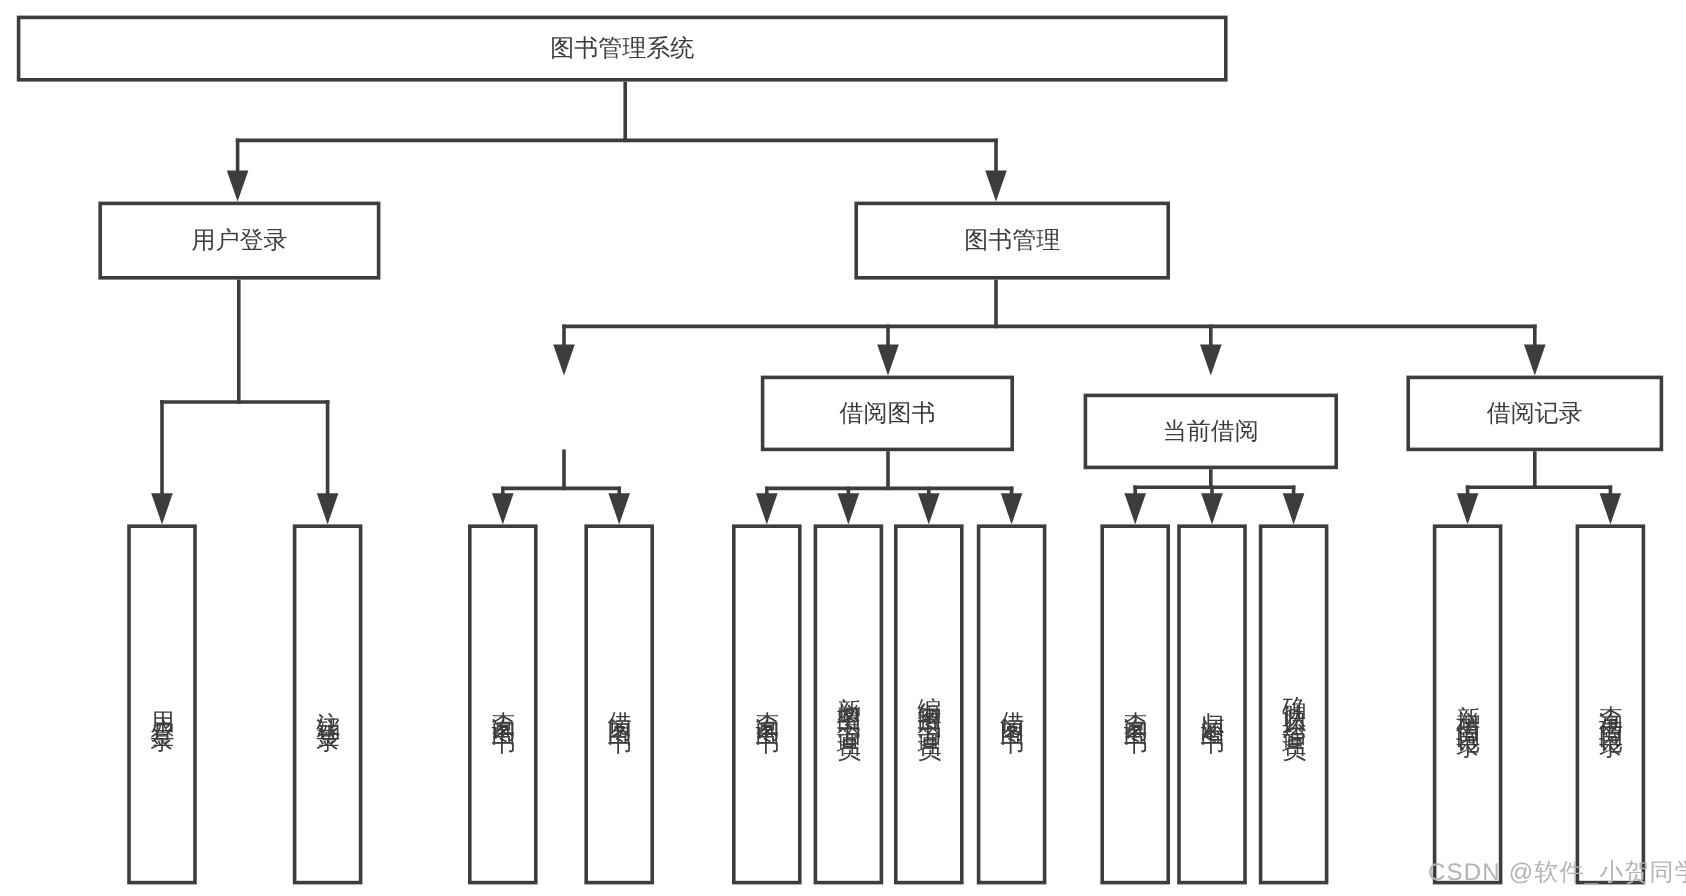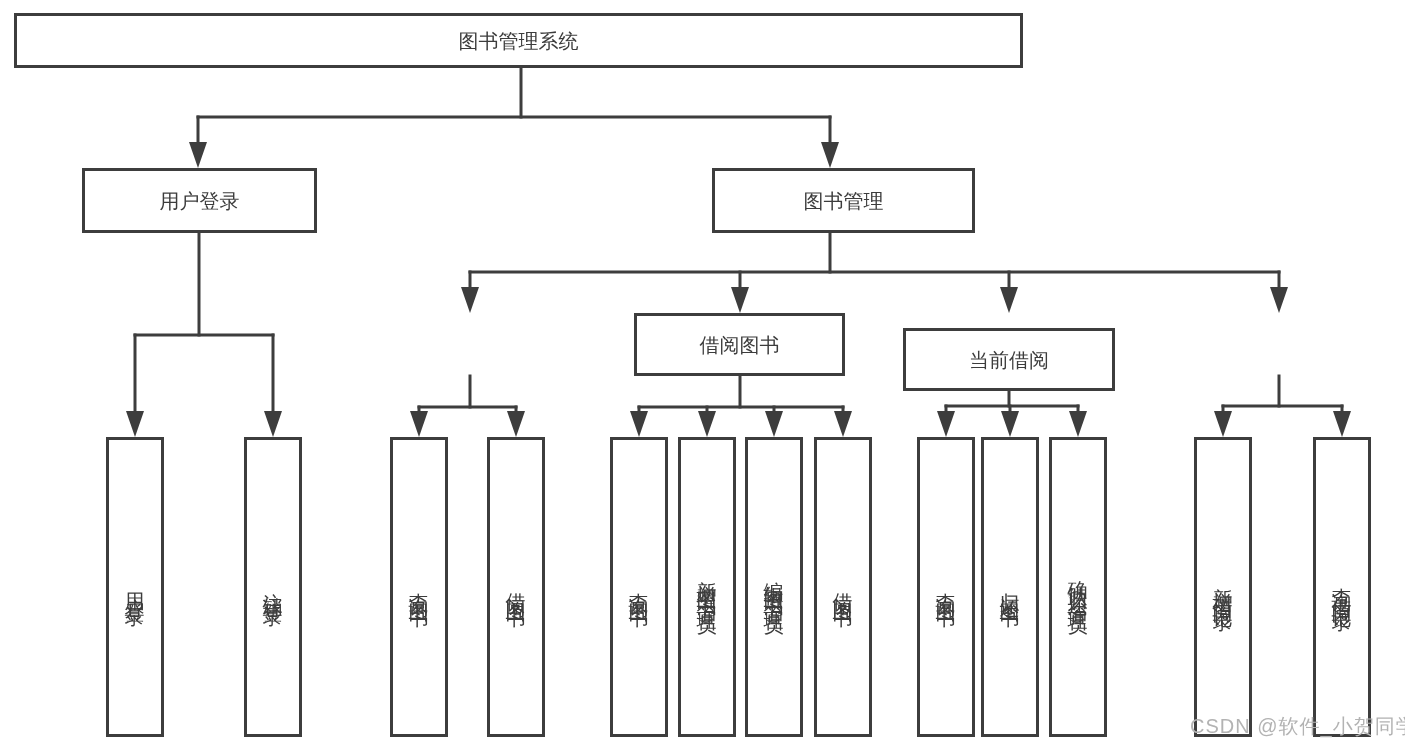--- a/index.html
+++ b/index.html
@@ -111,20 +111,21 @@
       <polygon points="1333,411 1351,411 1342,437" fill="#3d3d3d"></polygon>
     </svg>
 
   <div class="node" style="left:14px;top:13px;width:1009px;height:55px">图书管理系统</div>
 
   <div class="node" style="left:82px;top:168px;width:235px;height:65px">用户登录</div>
   <div class="node" style="left:712px;top:168px;width:263px;height:65px">图书管理</div>
 
   <div class="node" style="left:634px;top:313px;width:211px;height:63px">借阅图书</div>
   <div class="node" style="left:903px;top:328px;width:212px;height:63px">当前借阅</div>
+  <div class="node" style="left:1172px;top:313px;width:214px;height:63px">借阅记录</div>
 
   <div class="node v" style="left:106px;top:437px;width:58px;height:300px">用户登录</div>
   <div class="node v" style="left:244px;top:437px;width:58px;height:300px">注销登录</div>
 
   <div class="node v" style="left:390px;top:437px;width:58px;height:300px">查询图书</div>
   <div class="node v" style="left:487px;top:437px;width:58px;height:300px">借阅图书</div>
 
   <div class="node v" style="left:610px;top:437px;width:58px;height:300px">查询图书</div>
   <div class="node v" style="left:678px;top:437px;width:58px;height:300px">新增图书（管理员）</div>
   <div class="node v" style="left:745px;top:437px;width:58px;height:300px">编辑图书（管理员）</div>

